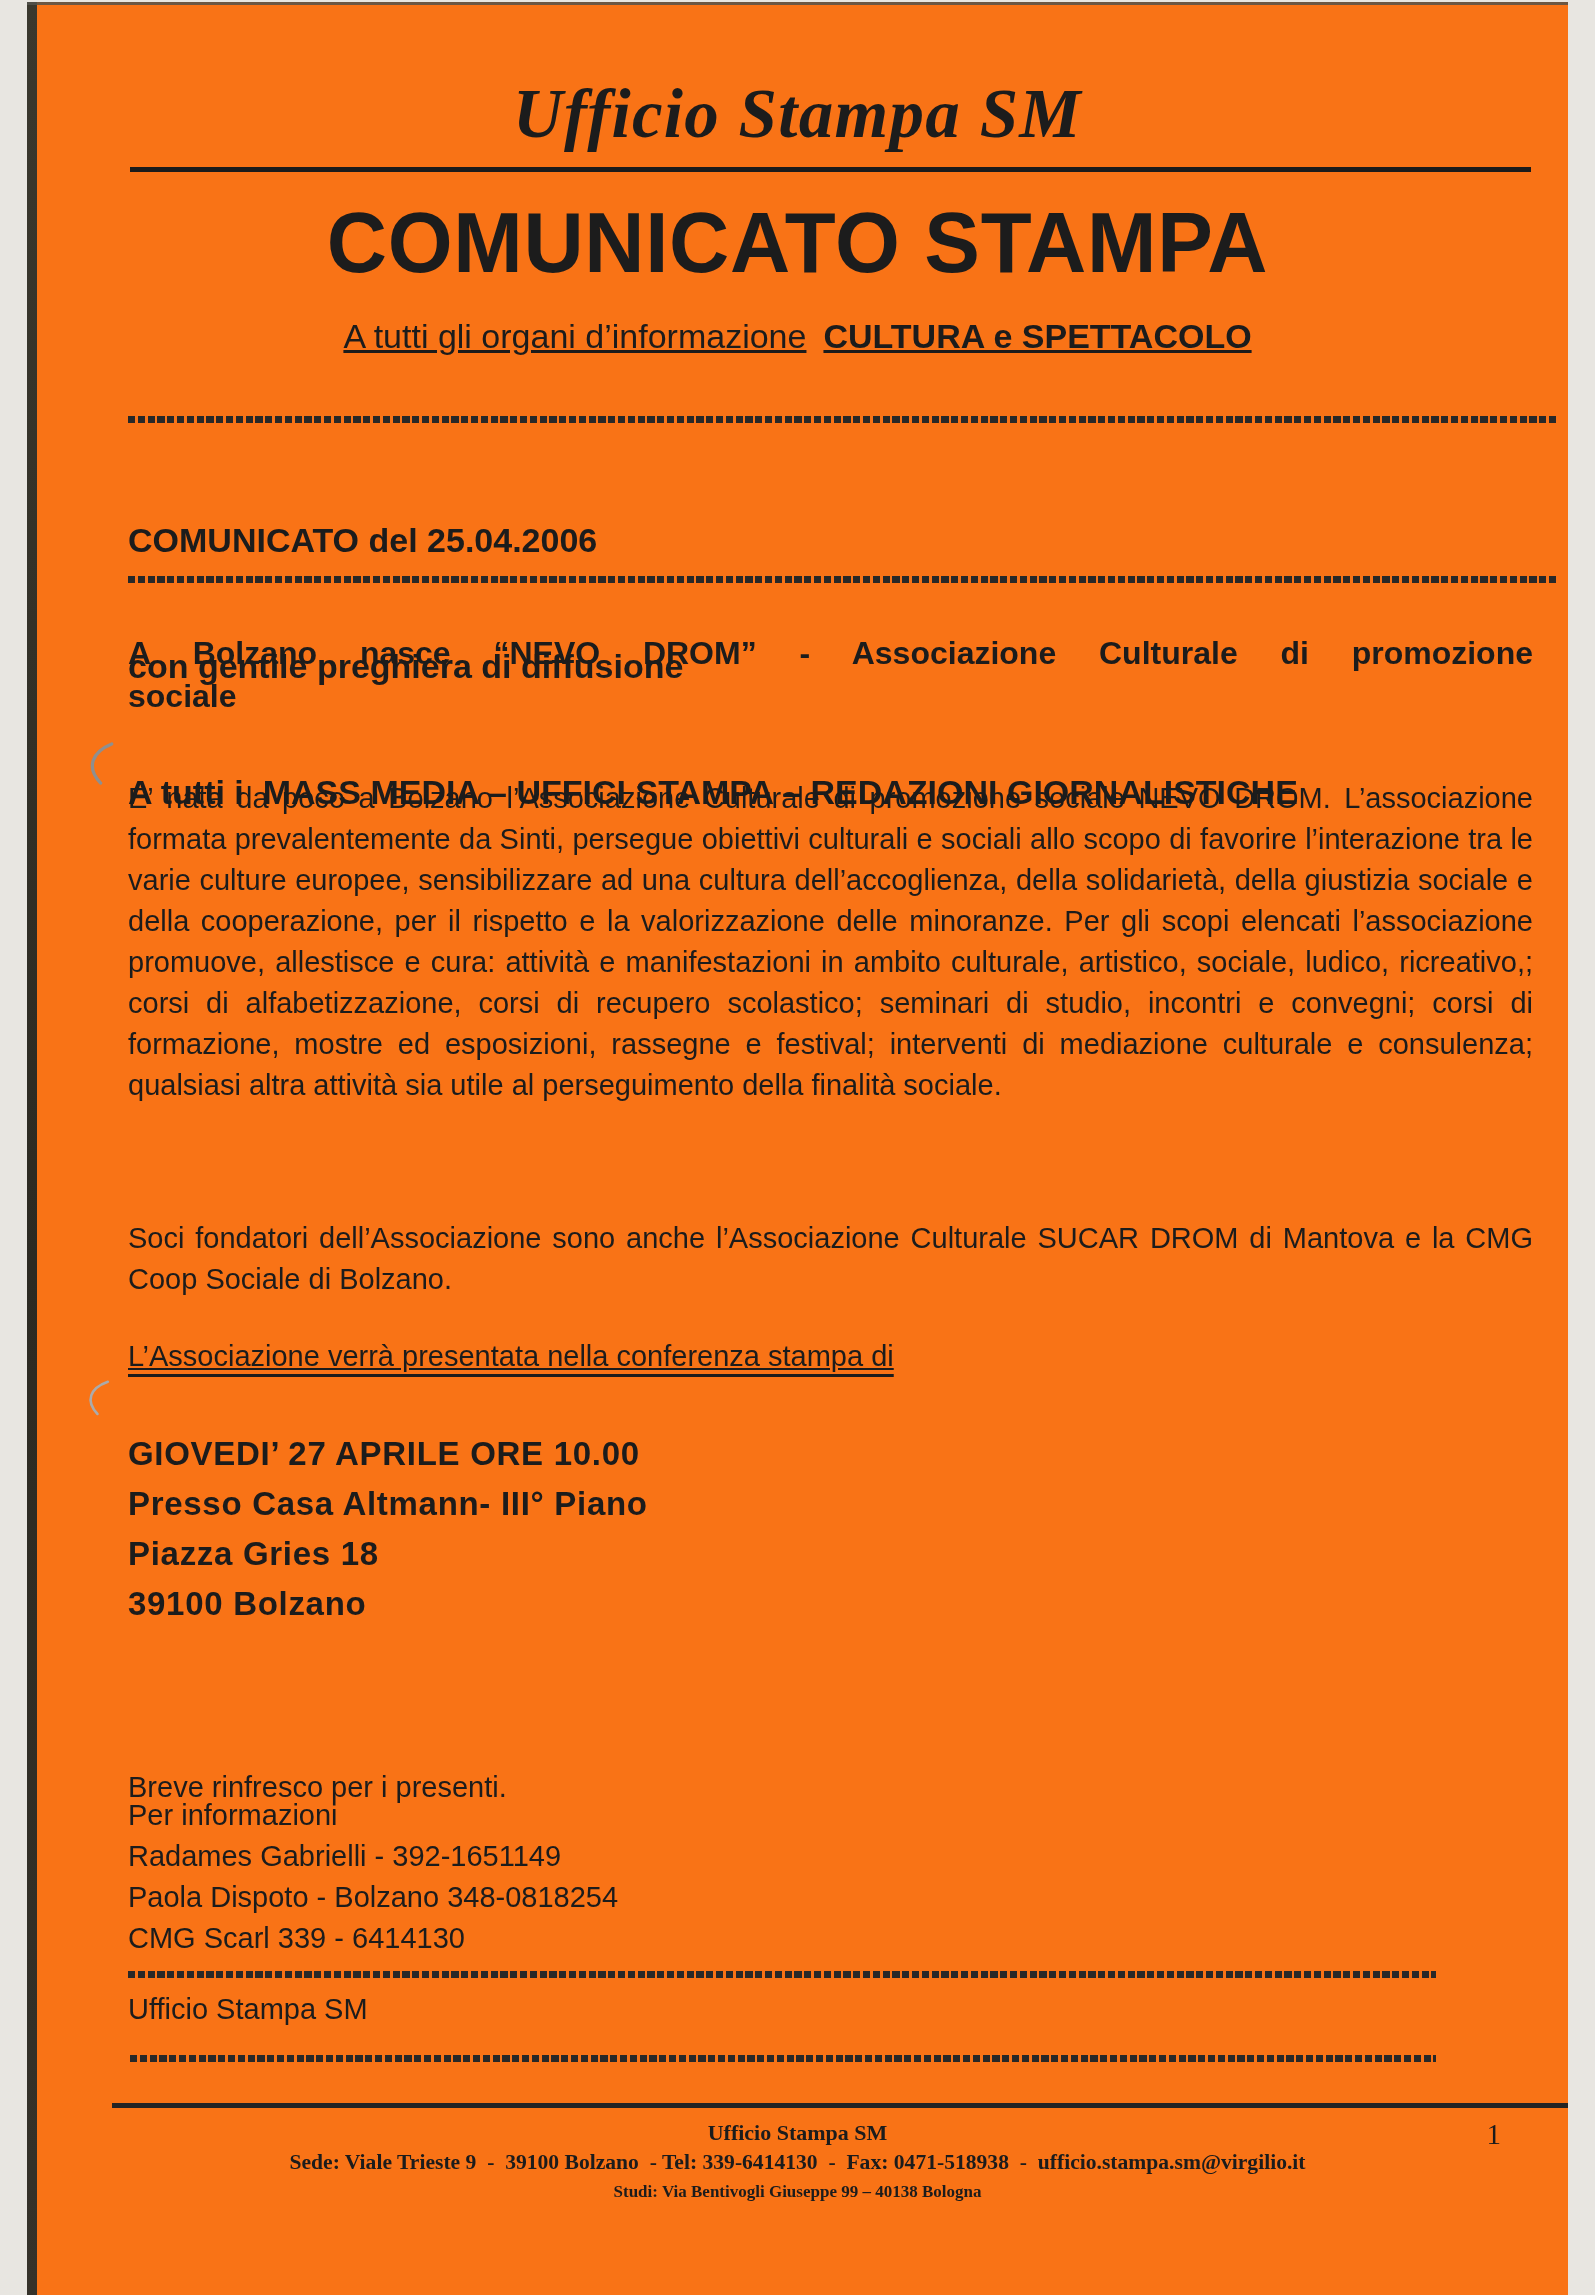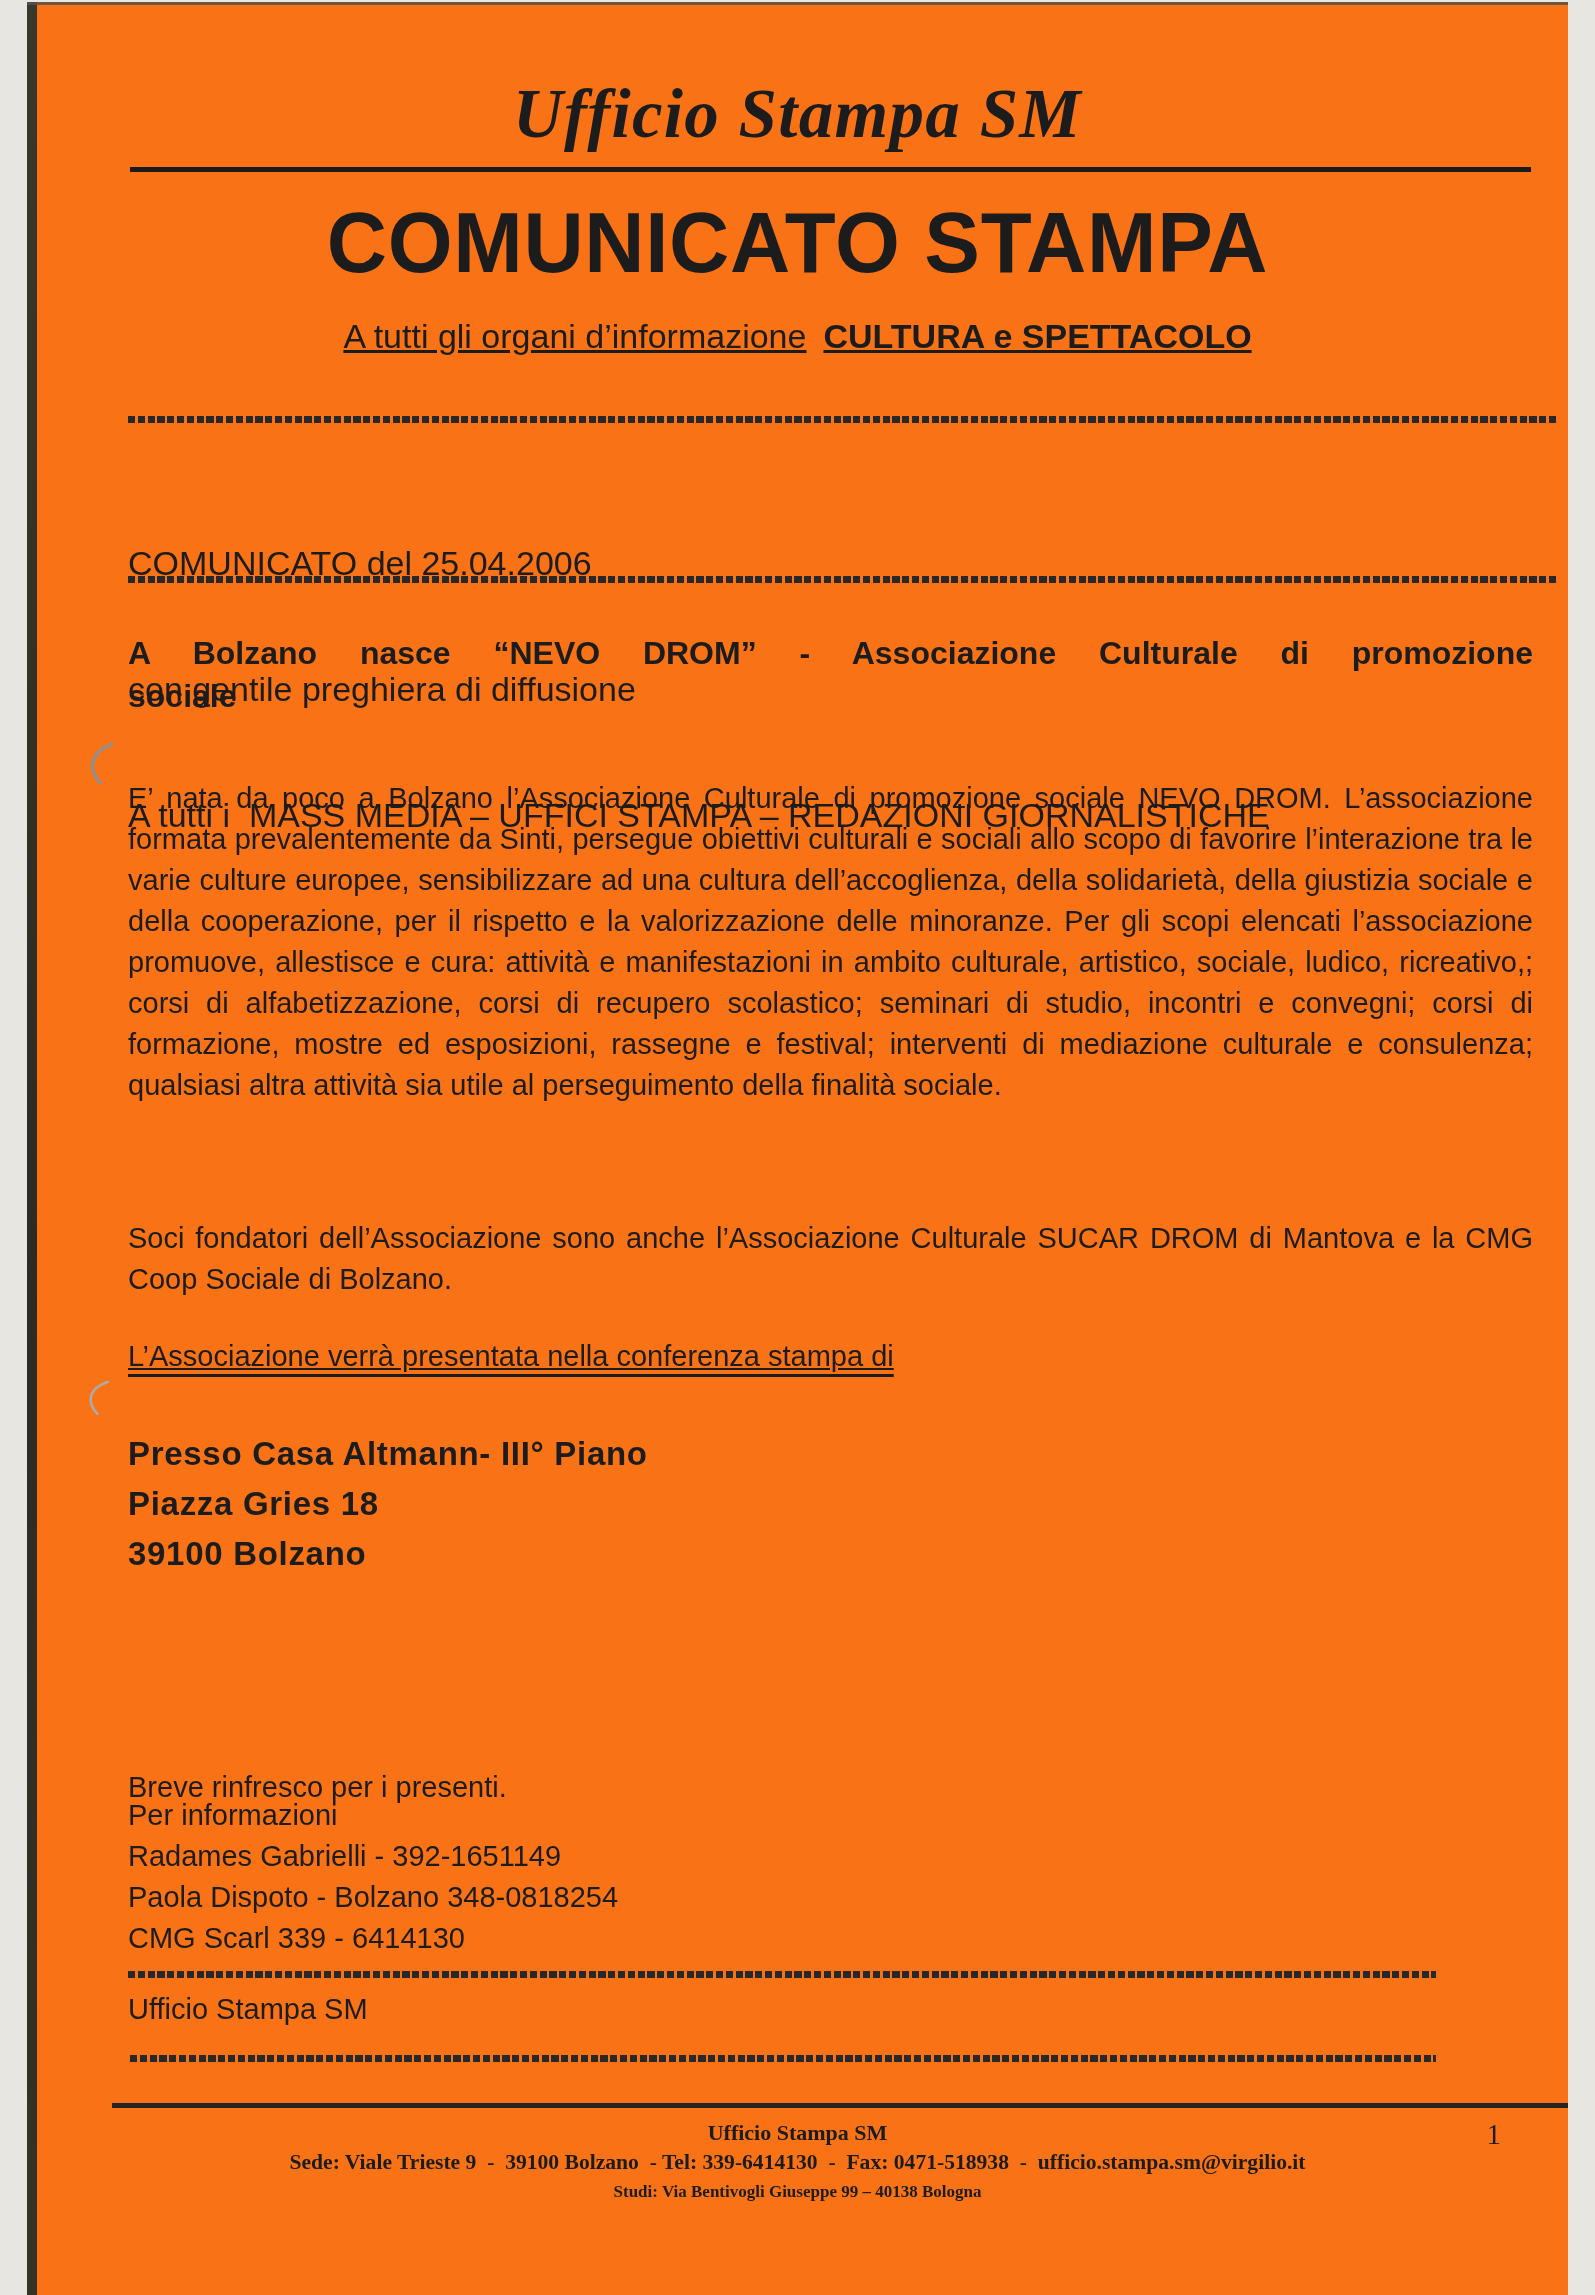--- a/index.html
+++ b/index.html
@@ -54,22 +54,22 @@
   .dashed {
     position: absolute; height: 6.5px;
     background-image: repeating-linear-gradient(90deg, #282828 0 7.2px, transparent 7.2px 9.8px);
   }
   .dashed-1 { top: 414px;  left: 101px; width: 1428px; }
   .dashed-2 { top: 574px;  left: 101px; width: 1428px; }
   .dashed-3 { top: 1969px; left: 101px; width: 1308px; }
   .dashed-4 { top: 2053px; left: 103px; width: 1306px; }
 
   .dist {
-    position: absolute; top: 456px; left: 101px; width: 1419px;
-    font-weight: normal; font-size: 34px; line-height: 42px;
+    position: absolute; top: 433px; left: 101px; width: 1419px;
+    font-weight: bold; font-size: 34px; line-height: 42px;
     white-space: pre-wrap;
   }
 
   .headline {
     position: absolute; top: 630px; left: 101px; width: 1405px;
     font-weight: bold; font-size: 32px; line-height: 43px;
   }
   .headline .l1 { text-align: justify; text-align-last: justify; }
 
   .para {
@@ -154,20 +154,21 @@
     <div class="l2">sociale</div>
   </div>
 
   <div class="para para-1">E’ nata da poco a Bolzano l’Associazione Culturale di promozione sociale NEVO DROM. L’associazione formata prevalentemente da Sinti, persegue obiettivi culturali e sociali allo scopo di favorire l’interazione tra le varie culture europee, sensibilizzare ad una cultura dell’accoglienza, della solidarietà, della giustizia sociale e della cooperazione, per il rispetto e la valorizzazione delle minoranze. Per gli scopi elencati l’associazione promuove, allestisce e cura: attività e manifestazioni in ambito culturale, artistico, sociale, ludico, ricreativo,; corsi di alfabetizzazione, corsi di recupero scolastico; seminari di studio, incontri e convegni; corsi di formazione, mostre ed esposizioni, rassegne e festival; interventi di mediazione culturale e consulenza; qualsiasi altra attività sia utile al perseguimento della finalità sociale.</div>
 
   <div class="para para-2">Soci fondatori dell’Associazione sono anche l’Associazione Culturale SUCAR DROM di Mantova e la CMG Coop Sociale di Bolzano.</div>
 
   <div class="leadin"><span>L’Associazione verrà presentata nella conferenza stampa di</span></div>
 
   <div class="event">
+    <div>GIOVEDI’ 27 APRILE ORE 10.00</div>
     <div>Presso Casa Altmann- III° Piano</div>
     <div>Piazza Gries 18</div>
     <div>39100 Bolzano</div>
   </div>
 
   <div class="notes">
     <div>Breve rinfresco per i presenti.</div>
   </div>
 
   <div class="contacts">

